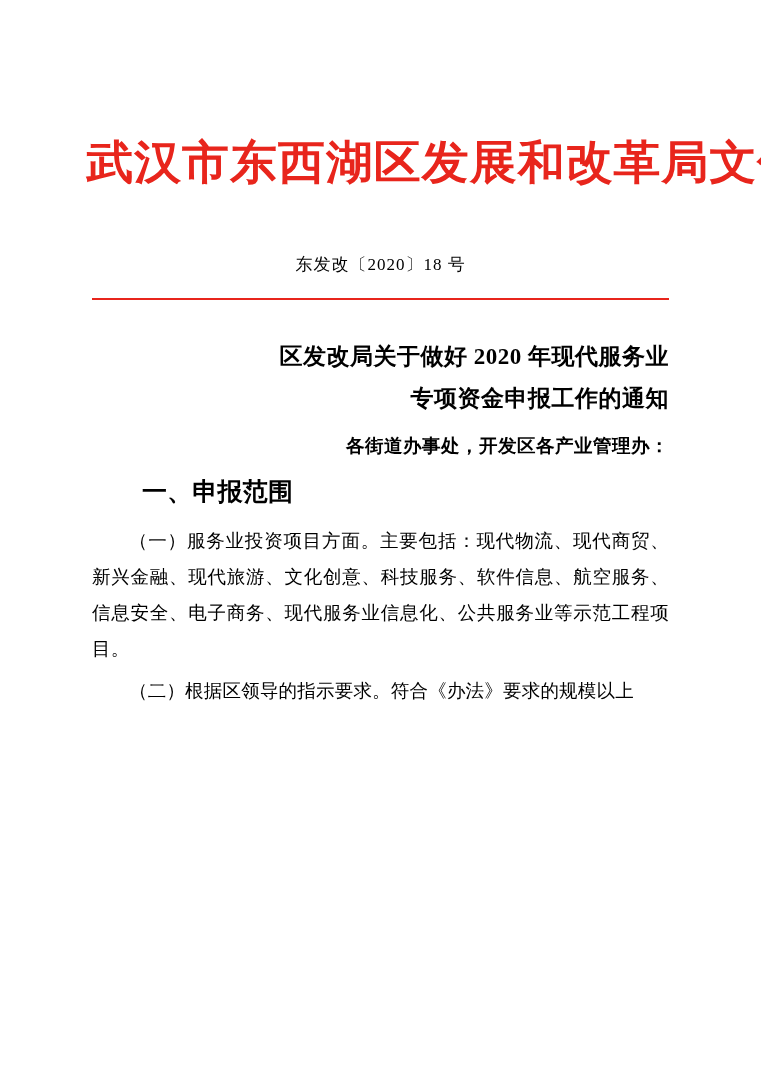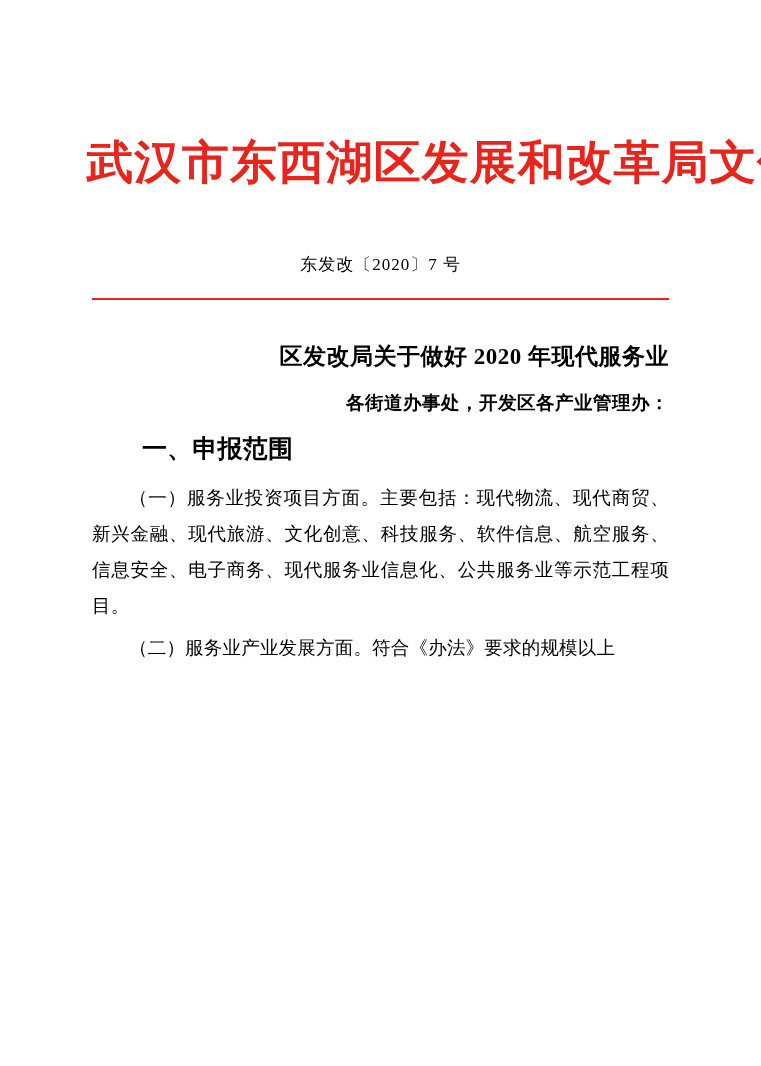--- a/index.html
+++ b/index.html
@@ -86,30 +86,31 @@
     letter-spacing: 0.2px;
   }
 </style>
 </head>
 <body>
 
 <div class="page">
 
   <div class="masthead">武汉市东西湖区发展和改革局文件</div>
 
-  <div class="doc-number">东发改〔2020〕7 号</div>
+  <div class="doc-number">东发改〔2020〕18 号</div>
 
   <div class="red-rule"></div>
 
   <div class="title-block">
     <span class="title-line">区发改局关于做好 2020 年现代服务业</span>
+    <span class="title-line">专项资金申报工作的通知</span>
   </div>
 
   <div class="salutation">各街道办事处，开发区各产业管理办：</div>
 
 
   <div class="section-heading">一、申报范围</div>
 
   <div class="body-p sub">（一）服务业投资项目方面。主要包括：现代物流、现代商贸、新兴金融、现代旅游、文化创意、科技服务、软件信息、航空服务、信息安全、电子商务、现代服务业信息化、公共服务业等示范工程项目。</div>
 
-  <div class="body-p sub">（二）服务业产业发展方面。符合《办法》要求的规模以上</div>
+  <div class="body-p sub">（二）根据区领导的指示要求。符合《办法》要求的规模以上</div>
 
 </div>
 
 </body></html>

